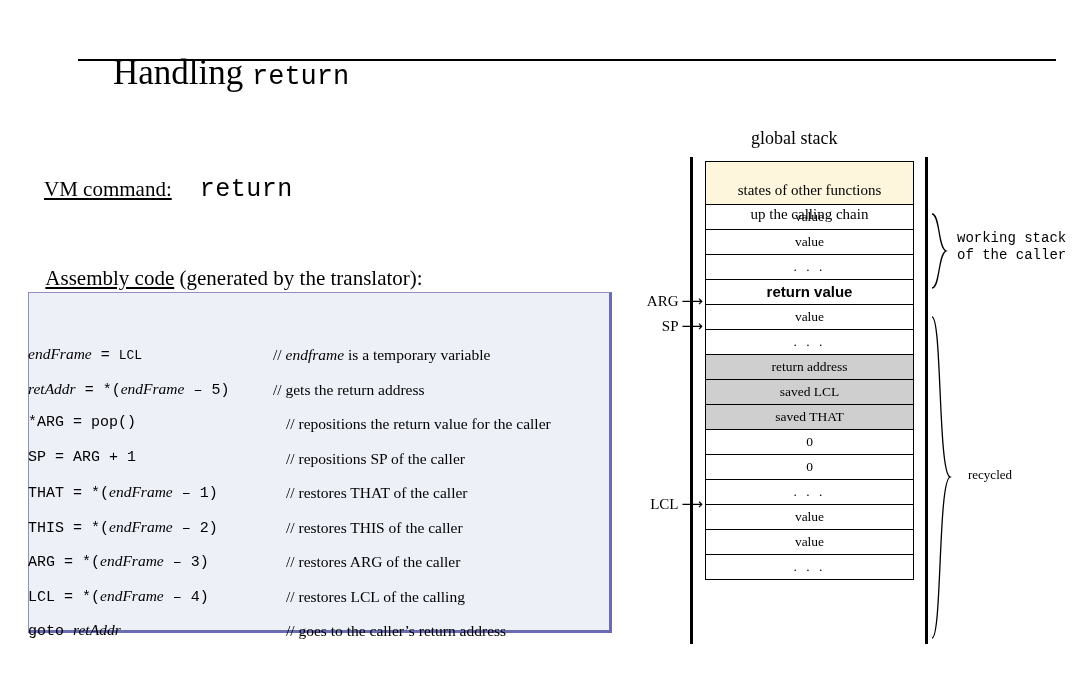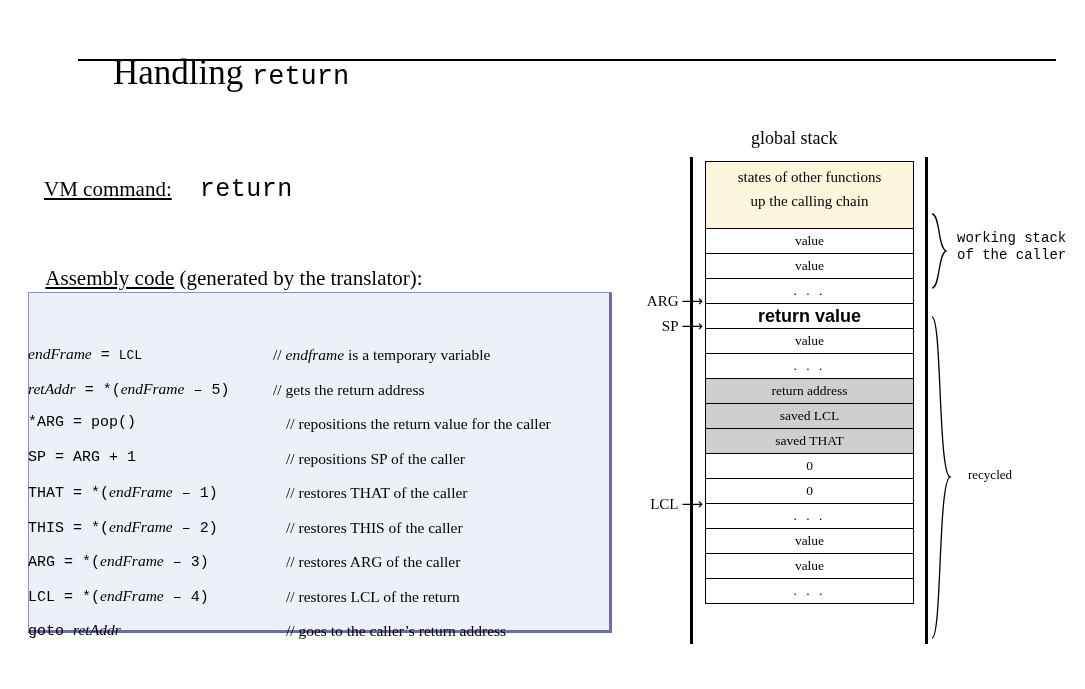--- a/index.html
+++ b/index.html
@@ -152,31 +152,31 @@
     line-height: 24px;
     height: 25px;
     background: #ffffff;
     white-space: pre;
   }
   .cell.first {
     border-top: 1px solid #000;
   }
   .cell.states {
     background: #fdf6dc;
-    height: 68px;
+    height: 44px;
     line-height: 24px;
-    padding-top: 3px;
+    padding-top: 16px;
     font-size: 15px;
   }
   .cell.gray {
     background: #cfcfcf;
   }
   .cell.bold {
     font-weight: bold;
-    font-size: 18px;
+    font-size: 15px;
     font-family: "Liberation Sans", sans-serif;
   }
   .cell.dots {
     letter-spacing: 3px;
   }
 
   
   .ptr {
     position: absolute;
     font-family: "Liberation Serif", serif;
@@ -221,21 +221,21 @@
 
 <div id="code-box"></div>
 <div id="code-rows">
     <div class="code-row" style="top: 345px;"><span class="code-stmt"><i>endFrame</i> = <span class="sm">LCL</span></span><span class="code-cmt" style="left: 245px;">// <i>endframe</i> is a temporary variable</span></div>
     <div class="code-row" style="top: 379.5px;"><span class="code-stmt"><i>retAddr</i> = *(<i>endFrame</i> – 5)</span><span class="code-cmt" style="left: 245px;">// gets the return address</span></div>
     <div class="code-row" style="top: 414px;"><span class="code-stmt">*ARG = pop()</span><span class="code-cmt" style="left: 258px;">// repositions the return value for the caller</span></div>
     <div class="code-row" style="top: 448.5px;"><span class="code-stmt">SP = ARG + 1</span><span class="code-cmt" style="left: 258px;">// repositions SP of the caller</span></div>
     <div class="code-row" style="top: 483px;"><span class="code-stmt">THAT = *(<i>endFrame</i> – 1)</span><span class="code-cmt" style="left: 258px;">// restores THAT of the caller</span></div>
     <div class="code-row" style="top: 517.5px;"><span class="code-stmt">THIS = *(<i>endFrame</i> – 2)</span><span class="code-cmt" style="left: 258px; text-align: right;">// restores THIS of the caller</span></div>
     <div class="code-row" style="top: 552px;"><span class="code-stmt">ARG = *(<i>endFrame</i> – 3)</span><span class="code-cmt" style="left: 258px;">// restores ARG of the caller</span></div>
-    <div class="code-row" style="top: 586.5px;"><span class="code-stmt">LCL = *(<i>endFrame</i> – 4)</span><span class="code-cmt" style="left: 258px;">// restores LCL of the return</span></div>
+    <div class="code-row" style="top: 586.5px;"><span class="code-stmt">LCL = *(<i>endFrame</i> – 4)</span><span class="code-cmt" style="left: 258px;">// restores LCL of the calling</span></div>
     <div class="code-row" style="top: 621px;"><span class="code-stmt">goto <i>retAddr</i></span><span class="code-cmt" style="left: 258px;">// goes to the caller’s return address</span></div>
   </div>
 
 <div id="global-stack-label">global stack</div>
 <div id="stack-outer"></div>
 <div id="stack-cells">
     <div class="cell first states"><div>states of other functions</div><div>up the calling chain</div></div>
     <div class="cell">value</div>
     <div class="cell">value</div>
     <div class="cell dots">. . .</div>

